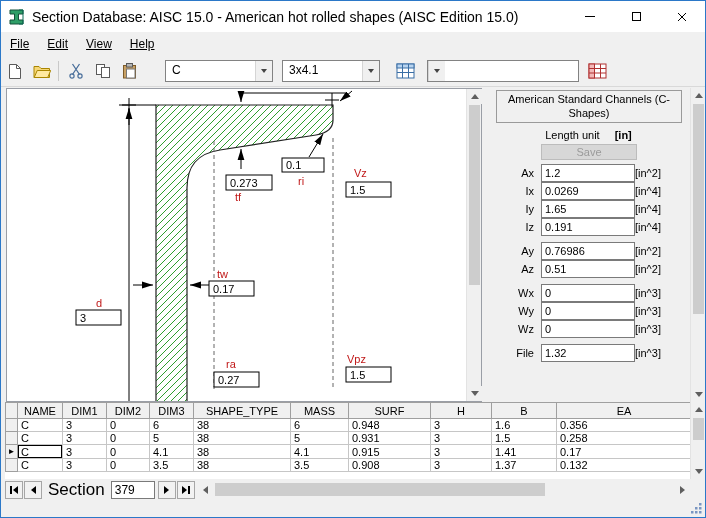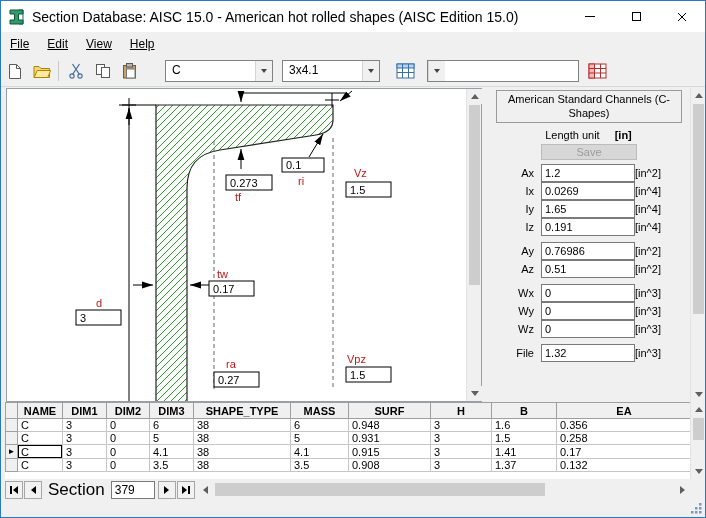--- a/index.html
+++ b/index.html
@@ -59,21 +59,21 @@
   .save-btn{position:absolute;left:54px;top:56px;width:96px;height:16px;background:#d7d7d7;border:1px solid #bcbcbc;color:#9b9b9b;font-size:11px;display:flex;align-items:center;justify-content:center;font-family:inherit;}
   .prop-fields{position:absolute;left:0;top:76px;width:100%;}
   .prop-row{display:flex;align-items:center;height:18px;margin-bottom:0;}
   .prop-row.group-start{margin-top:6px;}
   .prop-label{width:54px;text-align:right;padding-right:7px;}
   .prop-input{width:94px;height:18px;border:1px solid #7a7a7a;background:#fff;font-family:Liberation Sans, sans-serif;font-size:11px;padding:0 3px;}
   .prop-unit{}
   
   .grid{position:absolute;left:4px;top:401px;width:686px;height:77px;background:#fff;}
   .grid table{border-collapse:collapse;table-layout:fixed;width:686px;font-size:11px;}
-  .grid th{height:16px;border:1px solid #9f9f9f;background:#f0f0f0;font-weight:bold;text-align:center;padding:0 2px;overflow:hidden;white-space:nowrap;}
+  .grid th{height:16px;border:1px solid #9f9f9f;background:#f0f0f0;font-weight:normal;text-align:center;padding:0 2px;overflow:hidden;white-space:nowrap;}
   .grid td{height:13px;border:1px solid #c6c6c6;padding:0 3px;overflow:hidden;white-space:nowrap;background:#fff;}
   .grid td.row-selector{background:#f0f0f0;border:1px solid #9f9f9f;padding:0;text-align:center;font-size:8px;line-height:13px;}
   .grid th.row-selector-header{background:#f0f0f0;}
   .grid td.focus-cell{box-shadow:inset 0 0 0 1px #000;}
   
   .navbar{position:absolute;left:0;top:478px;width:704px;height:22px;background:#f0f0f0;display:flex;align-items:center;padding-left:4px;}
   .nav-btn{width:18px;height:18px;border:1px solid #a6a6a6;background:#f2f2f2;display:flex;align-items:center;justify-content:center;gap:1px;margin-right:1px;}
   .nav-bar-glyph{width:2px;height:8px;background:#000;}
   .nav-tri-left{width:0;height:0;border-top:4px solid transparent;border-bottom:4px solid transparent;border-right:5px solid #000;}
   .nav-tri-right{width:0;height:0;border-top:4px solid transparent;border-bottom:4px solid transparent;border-left:5px solid #000;}

